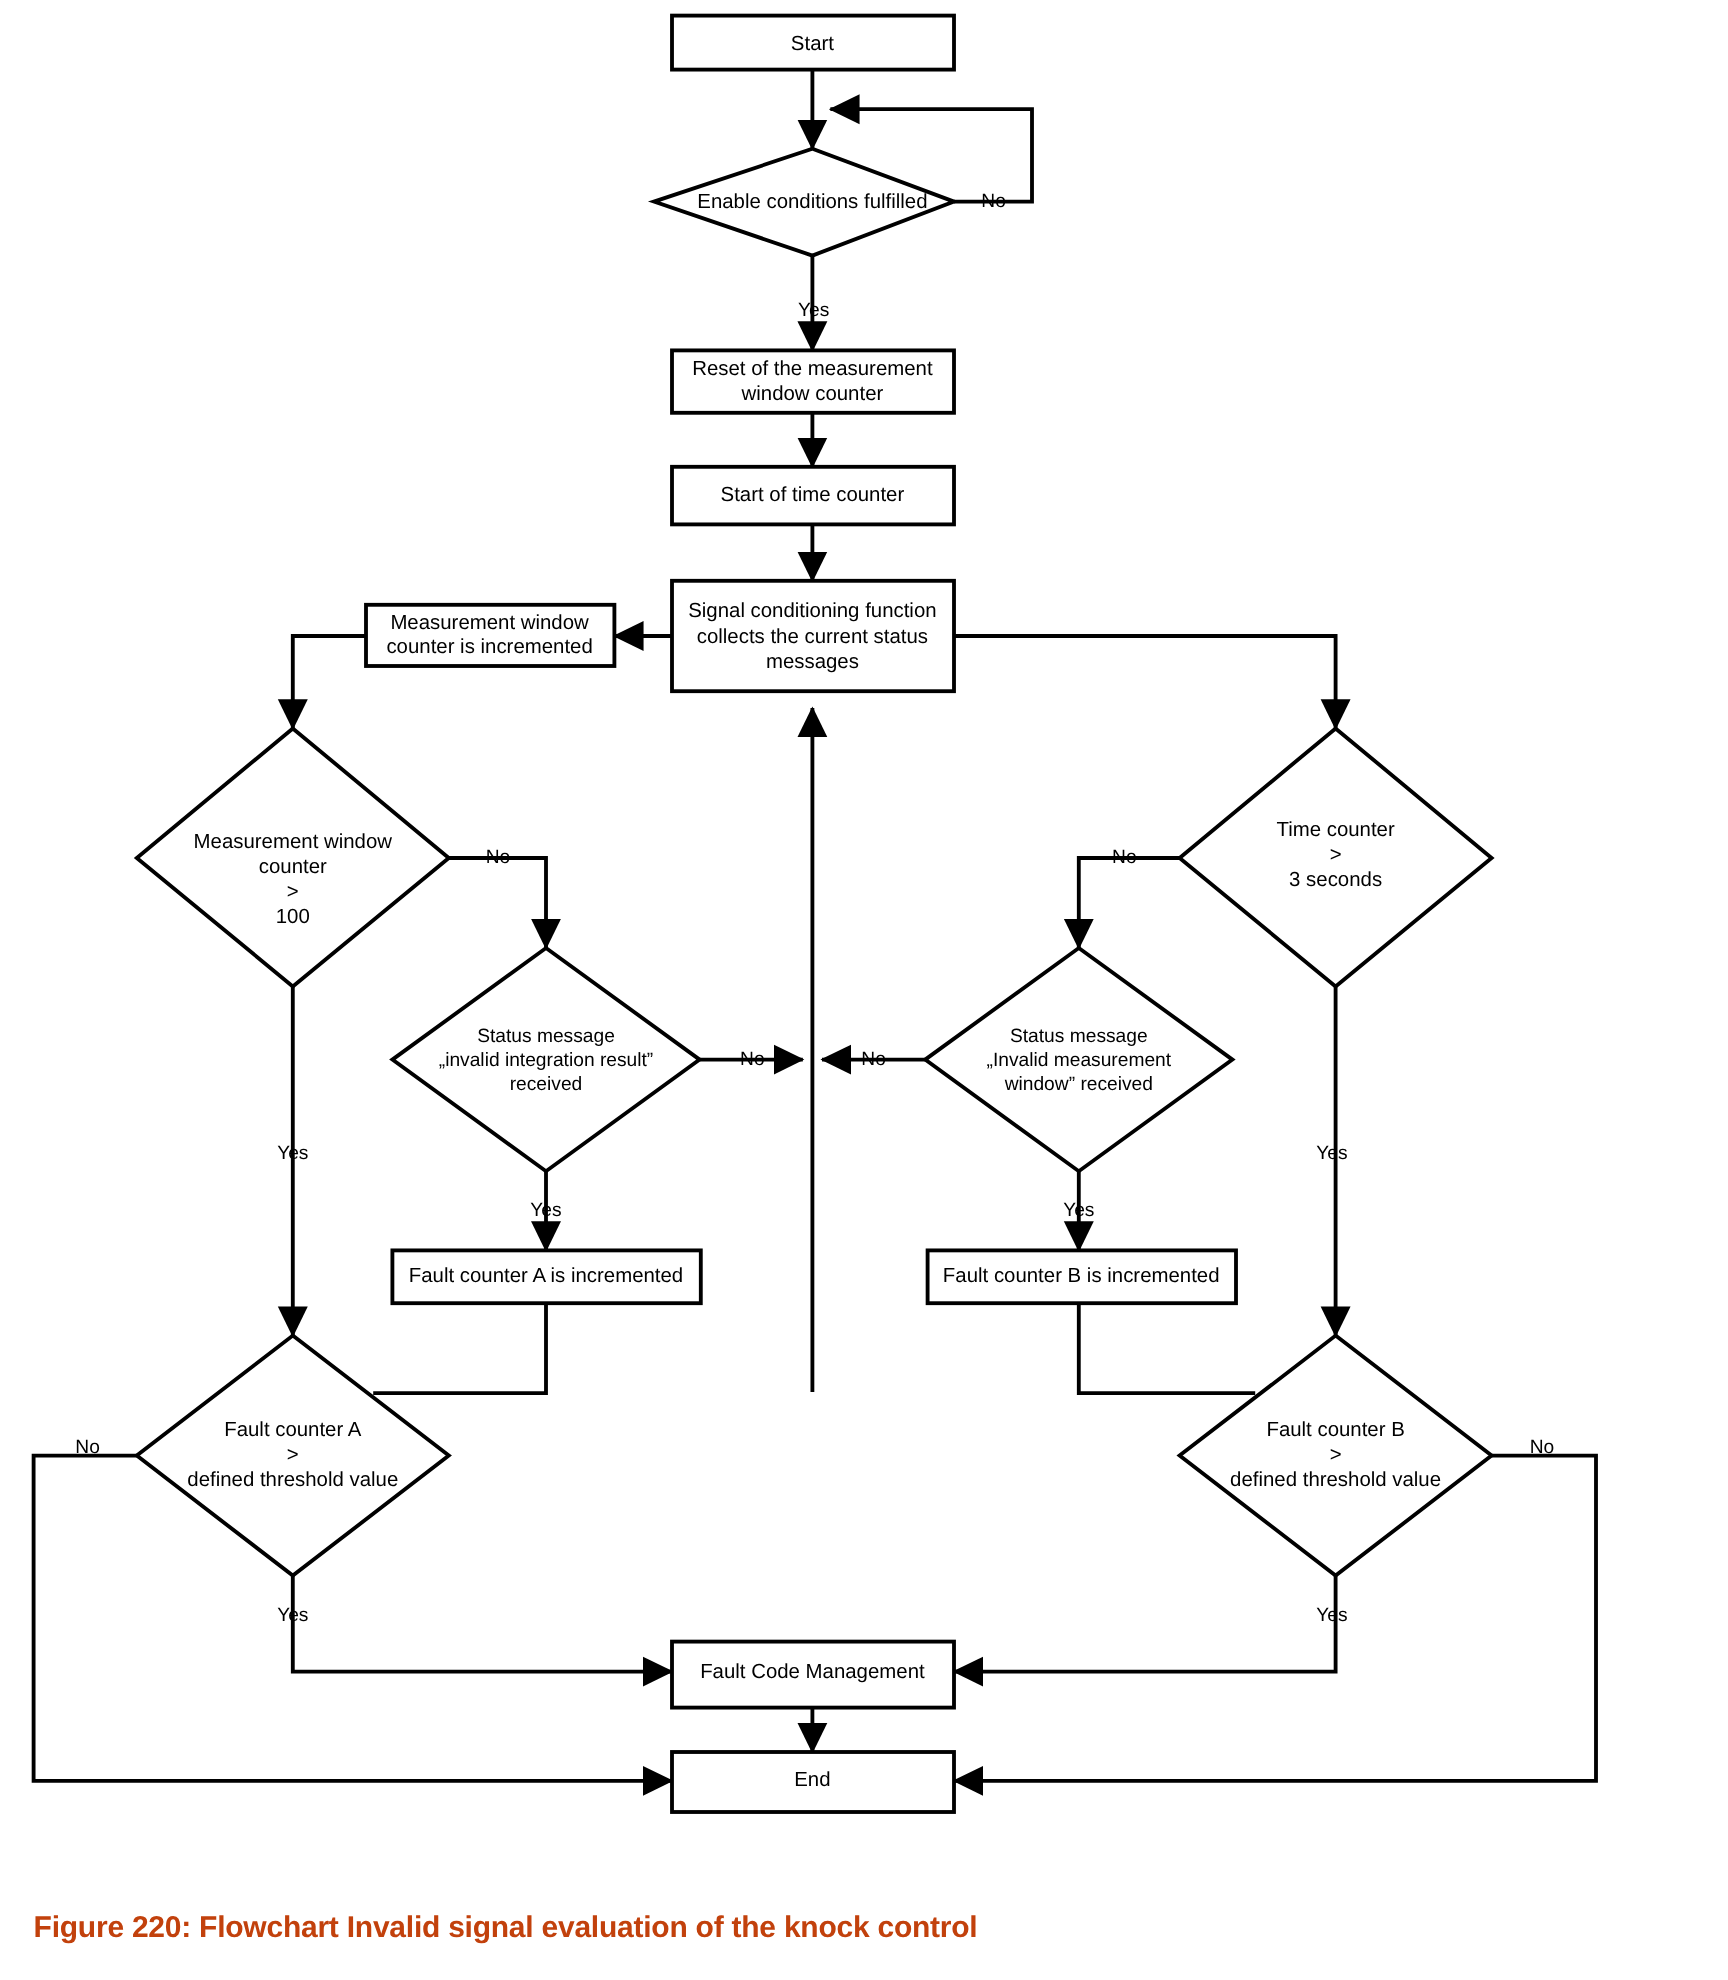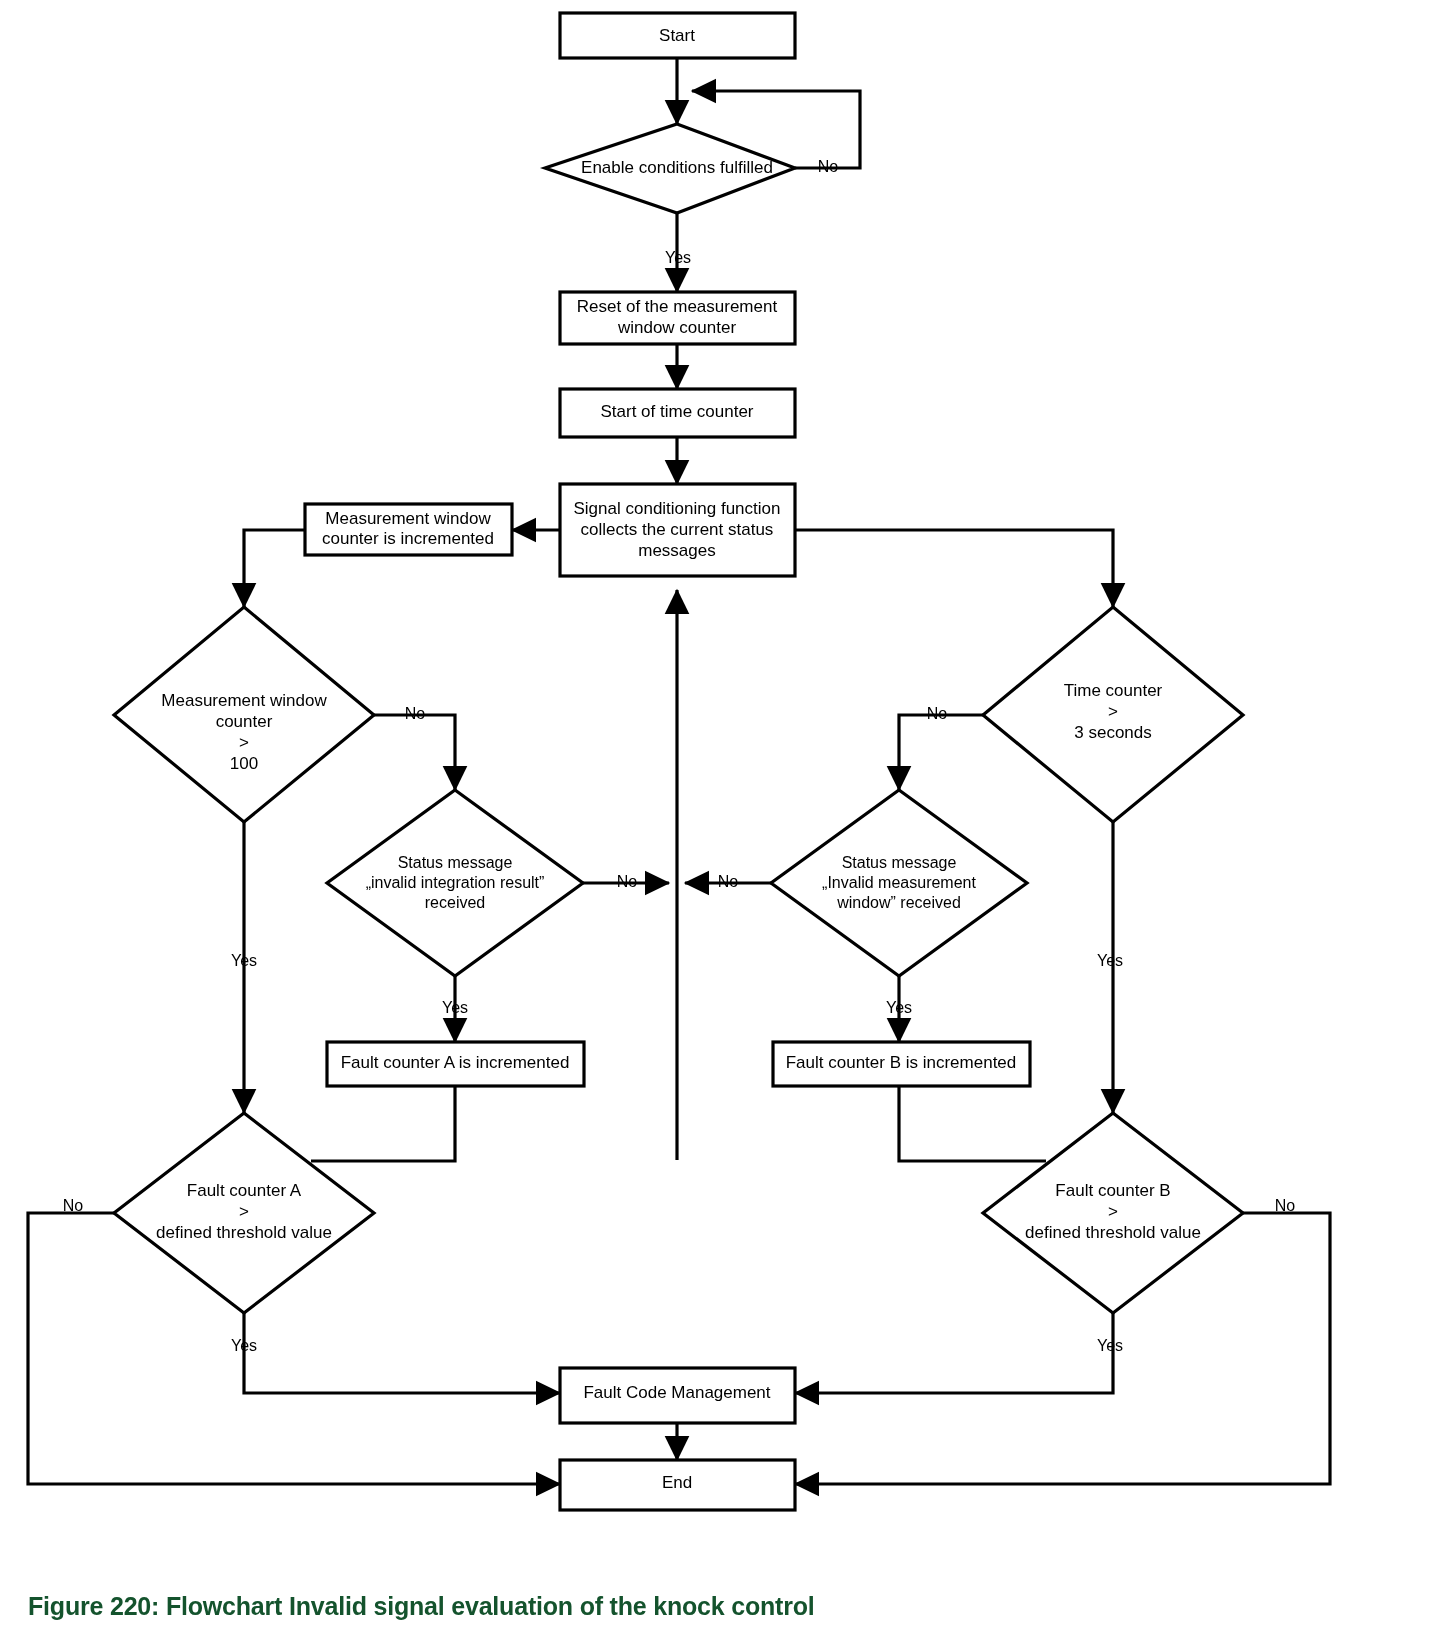--- a/index.html
+++ b/index.html
@@ -54,21 +54,21 @@
     text-anchor: middle;
     dominant-baseline: middle;
   }
   .caption {
     position: absolute;
     left: 28px;
     top: 1592px;
     font-family: "Liberation Sans", sans-serif;
     font-size: 25px;
     font-weight: bold;
-    color: #14532d;
+    color: #c2410c;
     white-space: nowrap;
     letter-spacing: -0.2px;
   }
 </style>
 </head>
 <body>
 
 <div id="flow-root">
   <svg class="flow" viewBox="0 0 1440 1650" xmlns="http://www.w3.org/2000/svg">
     <defs>

